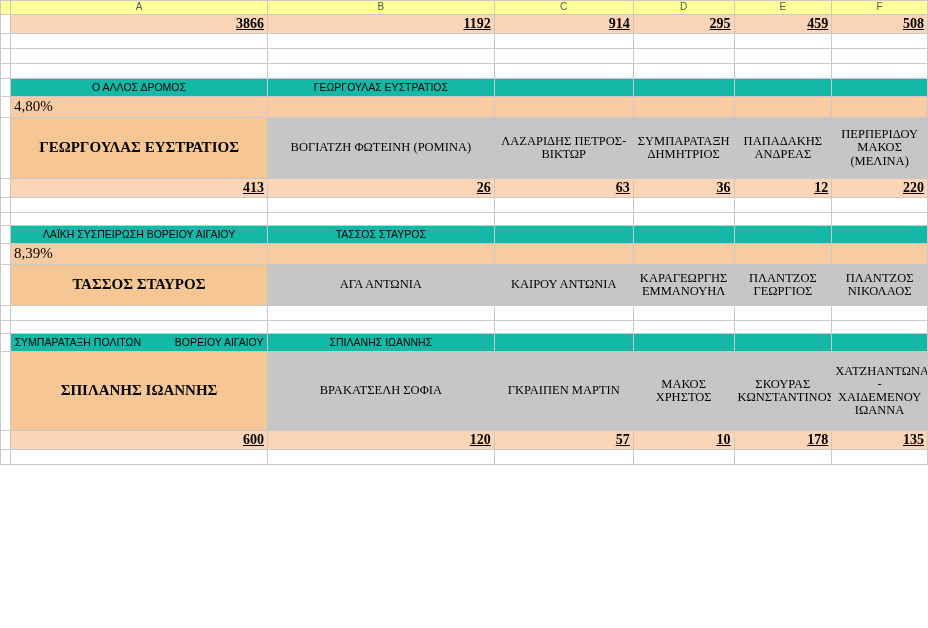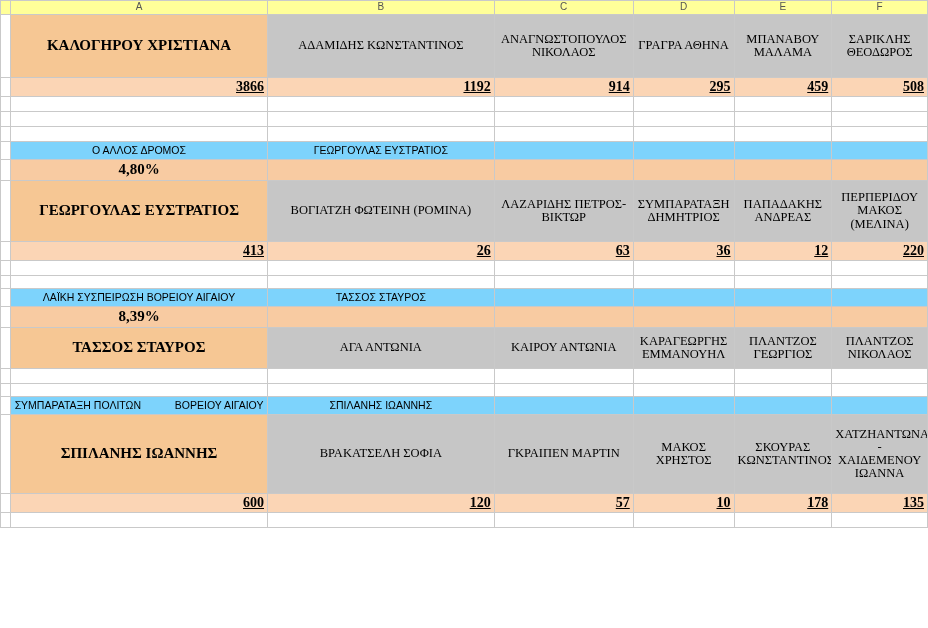--- a/index.html
+++ b/index.html
@@ -64,31 +64,31 @@
     height: 18px;
     text-align: right;
     font-weight: bold;
     font-size: 14px;
     background: #fbd5b5;
     font-family: "Liberation Serif", serif;
     text-decoration: underline;
   }
   .bandrow td {
     height: 17px;
-    background: #7dd3fc;
+    background: #14b8a6;
     font-size: 10.5px;
     text-align: center;
     font-family: "Liberation Sans", sans-serif;
   }
   .pctrow td {
     height: 20px;
     background: #f8cba2;
-    font-weight: bold;
+    font-weight: normal;
     font-size: 15px;
-    text-align: center;
+    text-align: left;
   }
   .partyname {
     font-weight: bold;
     font-size: 15px;
     text-align: center;
     background: #f6c794;
   }
   .cand {
     background: #c6c6c6;
     text-align: center;
@@ -128,29 +128,20 @@
       <tr class="colhdr">
         <td class="rowcorner"></td>
         <td>A</td>
         <td>B</td>
         <td>C</td>
         <td>D</td>
         <td>E</td>
         <td>F</td>
       </tr>
 
-      <tr>
-        <td class="rowgutter"></td>
-        <td class="partyname tall">ΚΑΛΟΓΗΡΟΥ ΧΡΙΣΤΙΑΝΑ</td>
-        <td class="cand tall">ΑΔΑΜΙΔΗΣ ΚΩΝΣΤΑΝΤΙΝΟΣ</td>
-        <td class="cand tall">ΑΝΑΓΝΩΣΤΟΠΟΥΛΟΣ ΝΙΚΟΛΑΟΣ</td>
-        <td class="cand tall">ΓΡΑΓΡΑ ΑΘΗΝΑ</td>
-        <td class="cand tall">ΜΠΑΝΑΒΟΥ ΜΑΛΑΜΑ</td>
-        <td class="cand tall">ΣΑΡΙΚΛΗΣ ΘΕΟΔΩΡΟΣ</td>
-      </tr>
       <tr class="numrow">
         <td class="rowgutter"></td>
         <td>3866</td>
         <td>1192</td>
         <td>914</td>
         <td>295</td>
         <td>459</td>
         <td>508</td>
       </tr>
 

